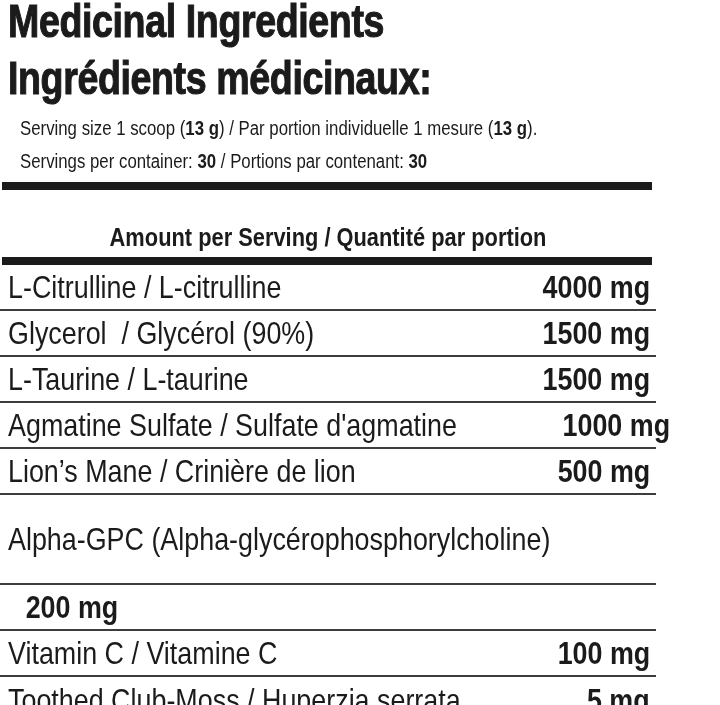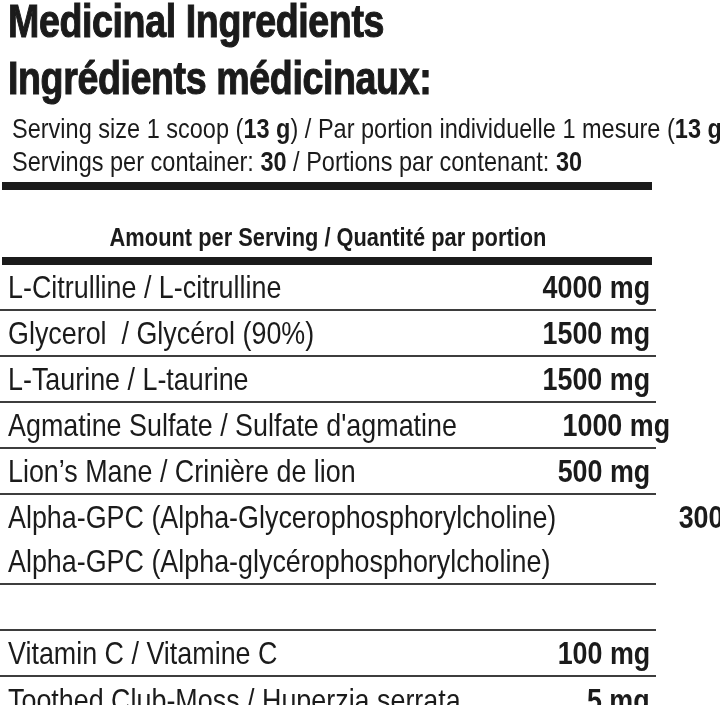--- a/index.html
+++ b/index.html
@@ -18,21 +18,21 @@
   .cond-c { display: inline-block; white-space: pre; transform: scaleX(0.84); transform-origin: center center; }
 
   .title { padding-left: 8px; line-height: 46px; margin-top: -4px; }
   .title .cond {
     font-size: 47px; font-weight: 900;
     letter-spacing: -0.5px;
     -webkit-text-stroke: 1.1px #1b1b1b;
     transform: scaleX(0.80);
   }
 
-  .serving { padding-left: 12px; line-height: 33px; font-size: 28px; }
+  .serving { padding-left: 20px; line-height: 33px; font-size: 20px; }
   .serving:first-of-type { margin-top: 9px; }
   .serving b { font-weight: 700; }
 
   .thick-bar { height: 8px; background: #1b1b1b; margin: 0 4px 0 2px; }
   .thick-bar.top { margin-top: 4px; }
   .thick-bar.bottom { height: 10px; margin-top: 2px; }
 
   .table-header { height: 39px; display: flex; align-items: center; justify-content: center; font-size: 26px; font-weight: 700; margin-top: 28px; }
 
   .row {
@@ -96,29 +96,26 @@
       <div class="amount"><span class="cond-r">1000 mg</span></div>
     </div>
 
     <div class="row">
       <div class="name"><span class="cond">Lion’s Mane / Crinière de lion</span></div>
       <div class="amount"><span class="cond-r">500 mg</span></div>
     </div>
 
     <div class="row double">
       <div class="subline">
-        <div class="name"><span class="cond">Alpha-GPC (Alpha-Glycerophosphorylcholine)</span></div>
-        <div class="amount"><span class="cond-r">300 mg</span></div>
-      </div>
-      <div class="subline">
         <div class="name"><span class="cond">Alpha-GPC (Alpha-glycérophosphorylcholine)</span></div>
       </div>
     </div>
 
     <div class="row">
+      <div class="amount"><span class="cond-r">200 mg</span></div>
     </div>
 
     <div class="row">
       <div class="name"><span class="cond">Vitamin C / Vitamine C</span></div>
       <div class="amount"><span class="cond-r">100 mg</span></div>
     </div>
 
     <div class="row last">
       <div class="name"><span class="cond">Toothed Club-Moss / Huperzia serrata</span></div>
       <div class="amount"><span class="cond-r">5 mg</span></div>

